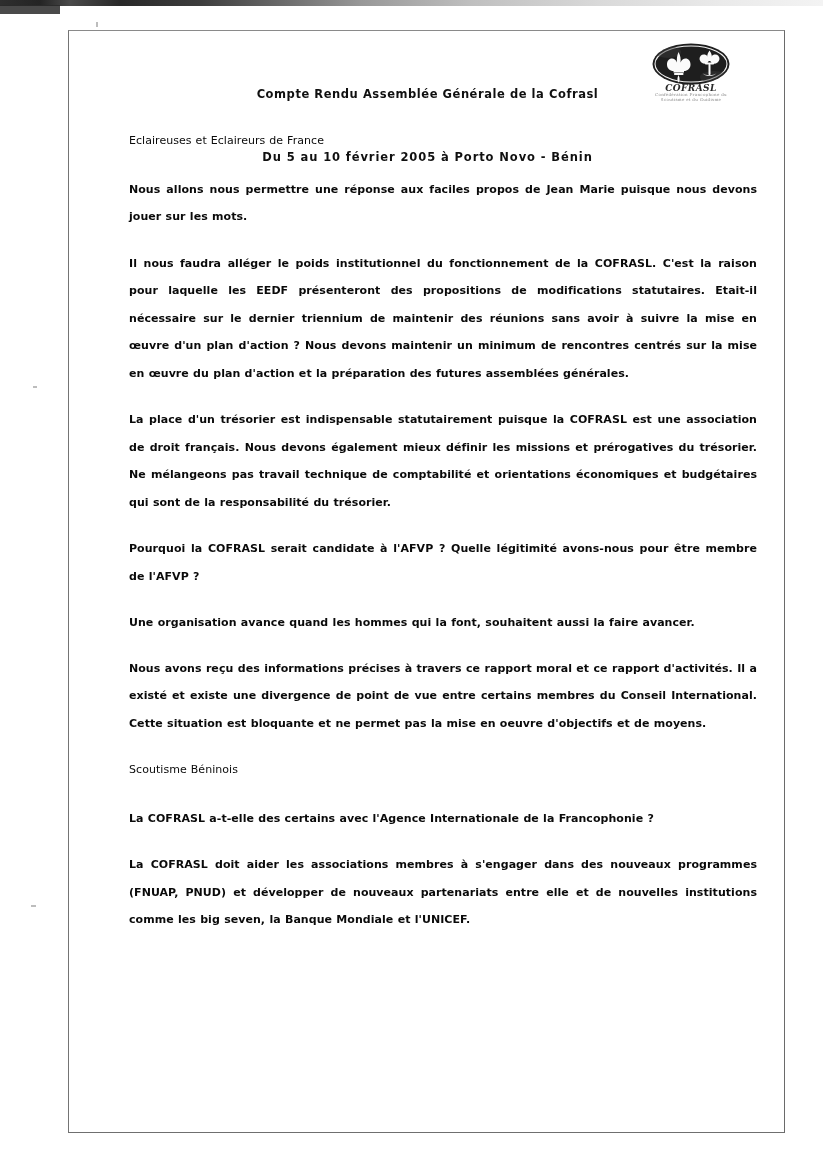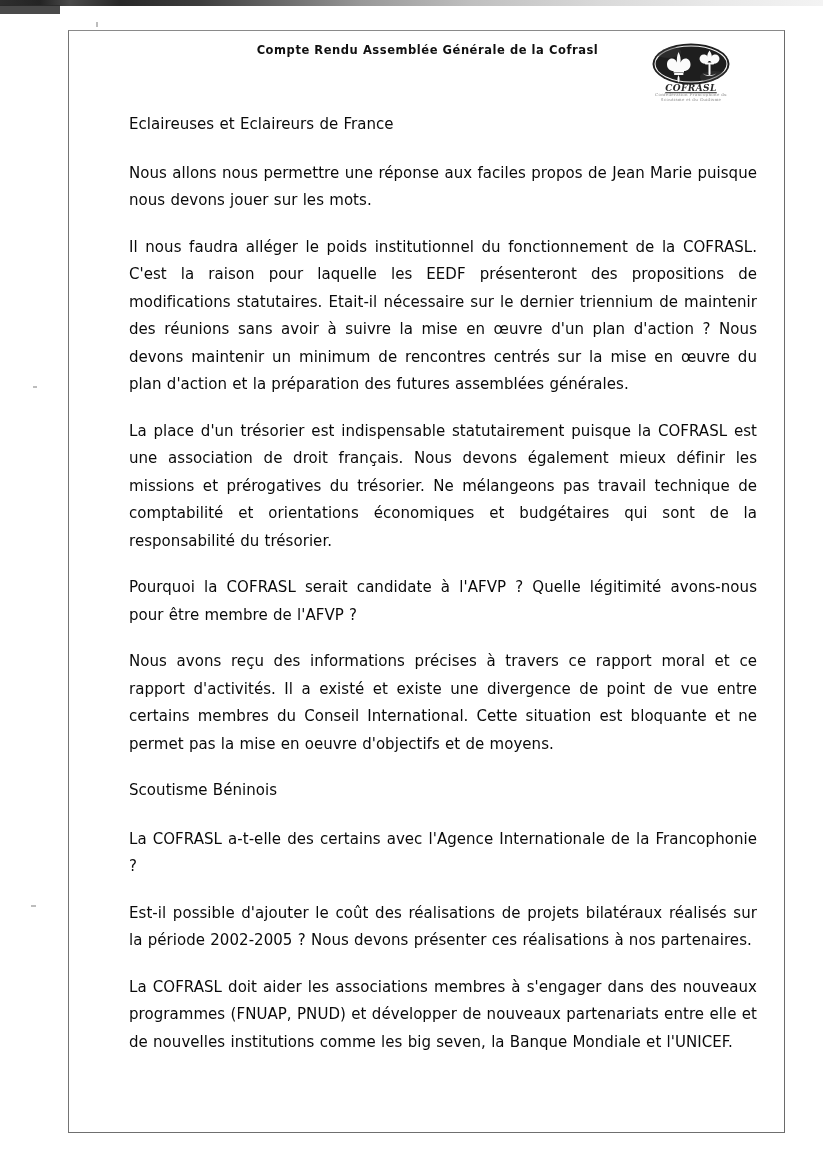--- a/index.html
+++ b/index.html
@@ -76,20 +76,21 @@
     text-align: center;
   }
   .header-line {
     font-family: "DejaVu Sans", sans-serif;
     font-size: 11.5px;
     font-weight: 700;
     letter-spacing: 0.55px;
     color: #101010;
     line-height: 19px;
     white-space: nowrap;
+    margin-top: 44px;
   }
   .header-line.l2 {
     letter-spacing: 0.9px;
   }
 
   
   .logo-wrap {
     position: absolute;
     left: 578px;
     top: -1px;
@@ -109,21 +110,20 @@
     top: 43px;
     width: 80px;
     text-align: center;
     font-family: "DejaVu Serif", serif;
     font-size: 9px;
     font-style: italic;
     font-weight: 700;
     letter-spacing: 0.4px;
     color: #2a2a2a;
     transform: scaleY(1.05);
-    text-decoration: underline;
   }
   .logo-caption-sub {
     position: absolute;
     left: 4px;
     top: 52px;
     width: 80px;
     text-align: center;
     font-family: "DejaVu Serif", serif;
     font-size: 4px;
     letter-spacing: 0.3px;
@@ -132,31 +132,32 @@
 
   
   .doc-body {
     position: absolute;
     left: 60px;
     top: 80px;
     width: 628px;
   }
   .para {
     font-family: "DejaVu Sans", sans-serif;
-    font-size: 15px;
+    font-size: 11px;
     line-height: 27.5px;
     color: #0a0a0a;
-    margin: 0 0 19px 0;
+    margin: 16px 0 19px 0;
     text-align: justify;
     text-justify: inter-word;
     letter-spacing: 0.05px;
     word-spacing: 0.4px;
   }
   .para.last-line-left {
     text-align-last: left;
+    font-weight: bold;
   }
   .para.section-head {
     text-align: left;
     margin-bottom: 21px;
   }
   .para.tight {
     margin-bottom: 18px;
   }
 </style>
 </head>
@@ -167,20 +168,21 @@
 <div class="scan-speck" style="left:96px; top:22px; width:2px; height:5px;"></div>
 <div class="scan-speck" style="left:33px; top:386px; width:4px; height:2px;"></div>
 <div class="scan-speck" style="left:31px; top:905px; width:5px; height:2px;"></div>
 <div class="scan-speck" style="left:322px; top:692px; width:6px; height:2px; opacity:0.38;"></div>
 
 <div class="page-sheet">
 
   <div class="doc-header">
     <div class="header-lines">
       <div class="header-line l1">Compte Rendu Assemblée Générale de la Cofrasl</div>
+      <div class="header-line l2">Du 5 au 10 février 2005 à Porto Novo - Bénin</div>
     </div>
 
     <div class="logo-wrap">
       <svg class="logo-oval" viewBox="0 0 160 88">
         <defs>
           <clipPath id="ovalclip">
             <ellipse cx="80" cy="44" rx="77" ry="41"></ellipse>
           </clipPath>
         </defs>
 
@@ -222,25 +224,25 @@
 
     <p class="para last-line-left">Nous allons nous permettre une réponse aux faciles propos de Jean Marie puisque nous devons jouer sur les mots.</p>
 
     <p class="para last-line-left">Il nous faudra alléger le poids institutionnel du fonctionnement de la COFRASL. C'est la raison pour laquelle les EEDF présenteront des propositions de modifications statutaires. Etait-il nécessaire sur le dernier triennium de maintenir des réunions sans avoir à suivre la mise en œuvre d'un plan d'action ? Nous devons maintenir un minimum de rencontres centrés sur la mise en œuvre du plan d'action et la préparation des futures assemblées générales.</p>
 
     <p class="para last-line-left">La place d'un trésorier est indispensable statutairement puisque la COFRASL est une association de droit français. Nous devons également mieux définir les missions et prérogatives du trésorier. Ne mélangeons pas travail technique de comptabilité et orientations économiques et budgétaires qui sont de la responsabilité du trésorier.</p>
 
     <p class="para last-line-left">Pourquoi la COFRASL serait candidate à l'AFVP ? Quelle légitimité avons-nous pour être membre de l'AFVP ?</p>
 
 
+    <p class="para last-line-left tight">Une organisation avance quand les hommes qui la font, souhaitent aussi la faire avancer.</p>
 
     <p class="para last-line-left">Nous avons reçu des informations précises à travers ce rapport moral et ce rapport d'activités. Il a existé et existe une divergence de point de vue entre certains membres du Conseil International. Cette situation est bloquante et ne permet pas la mise en oeuvre d'objectifs et de moyens.</p>
 
     <p class="para section-head">Scoutisme Béninois</p>
 
     <p class="para last-line-left">La COFRASL a-t-elle des certains avec l'Agence Internationale de la Francophonie ?</p>
 
-    <p class="para last-line-left">Est-il possible d'ajouter le coût des réalisations de projets bilatéraux réalisés sur la période 2002-2005 ? Nous devons présenter ces réalisations à nos partenaires.</p>
 
     <p class="para last-line-left">La COFRASL doit aider les associations membres à s'engager dans des nouveaux programmes (FNUAP, PNUD) et développer de nouveaux partenariats entre elle et de nouvelles institutions comme les big seven, la Banque Mondiale et l'UNICEF.</p>
 
   </div>
 </div>
 
 </body></html>

